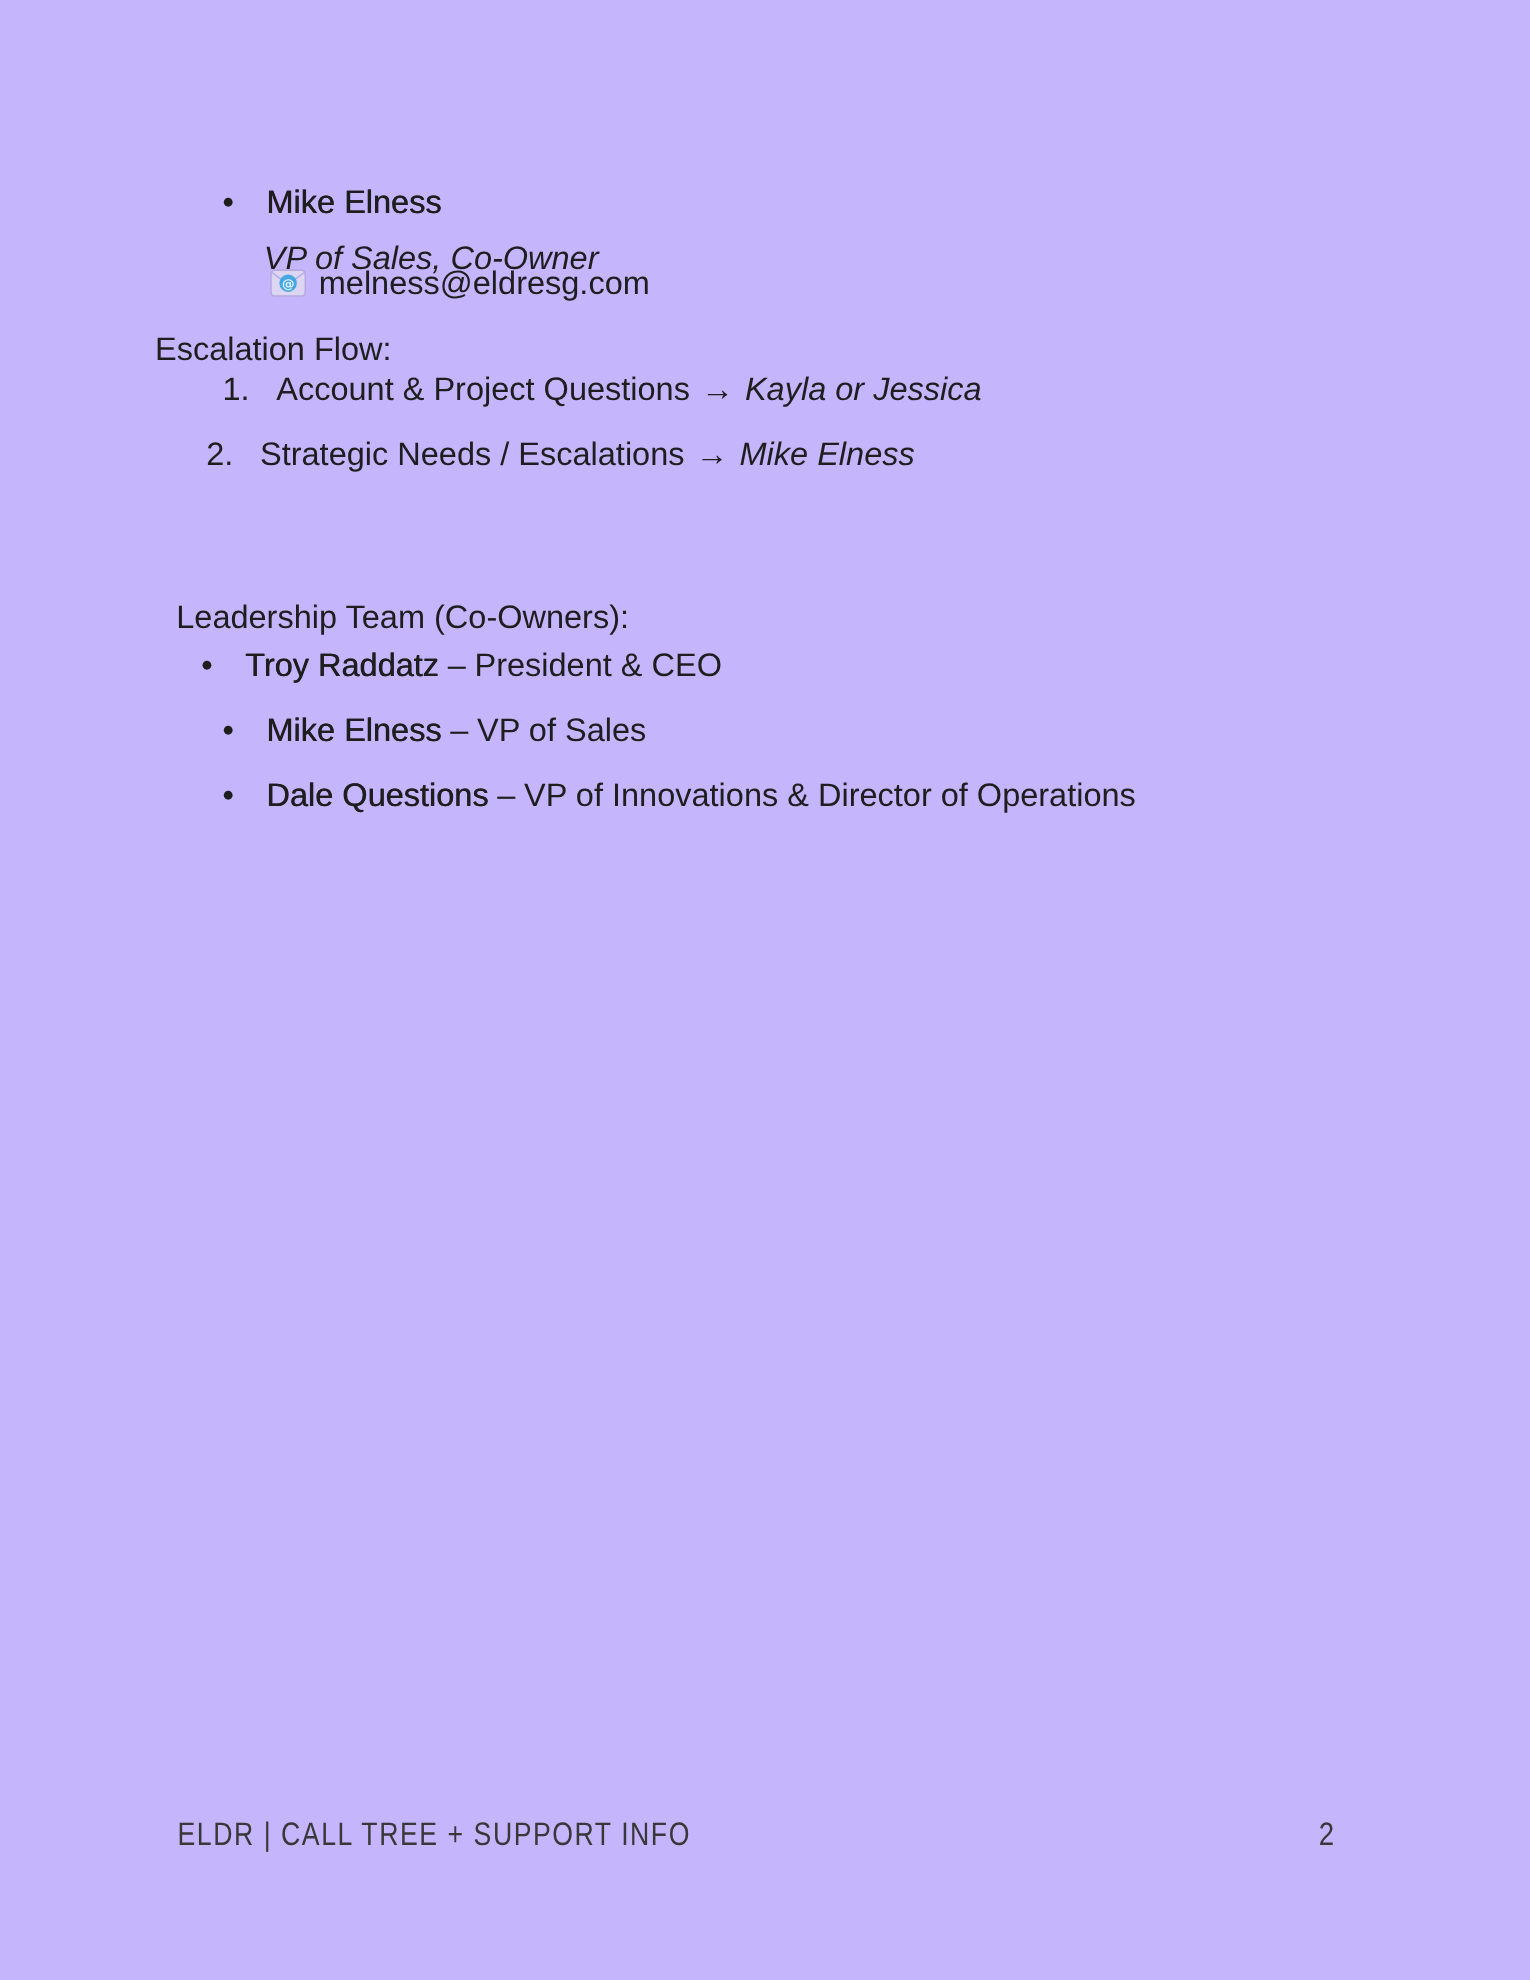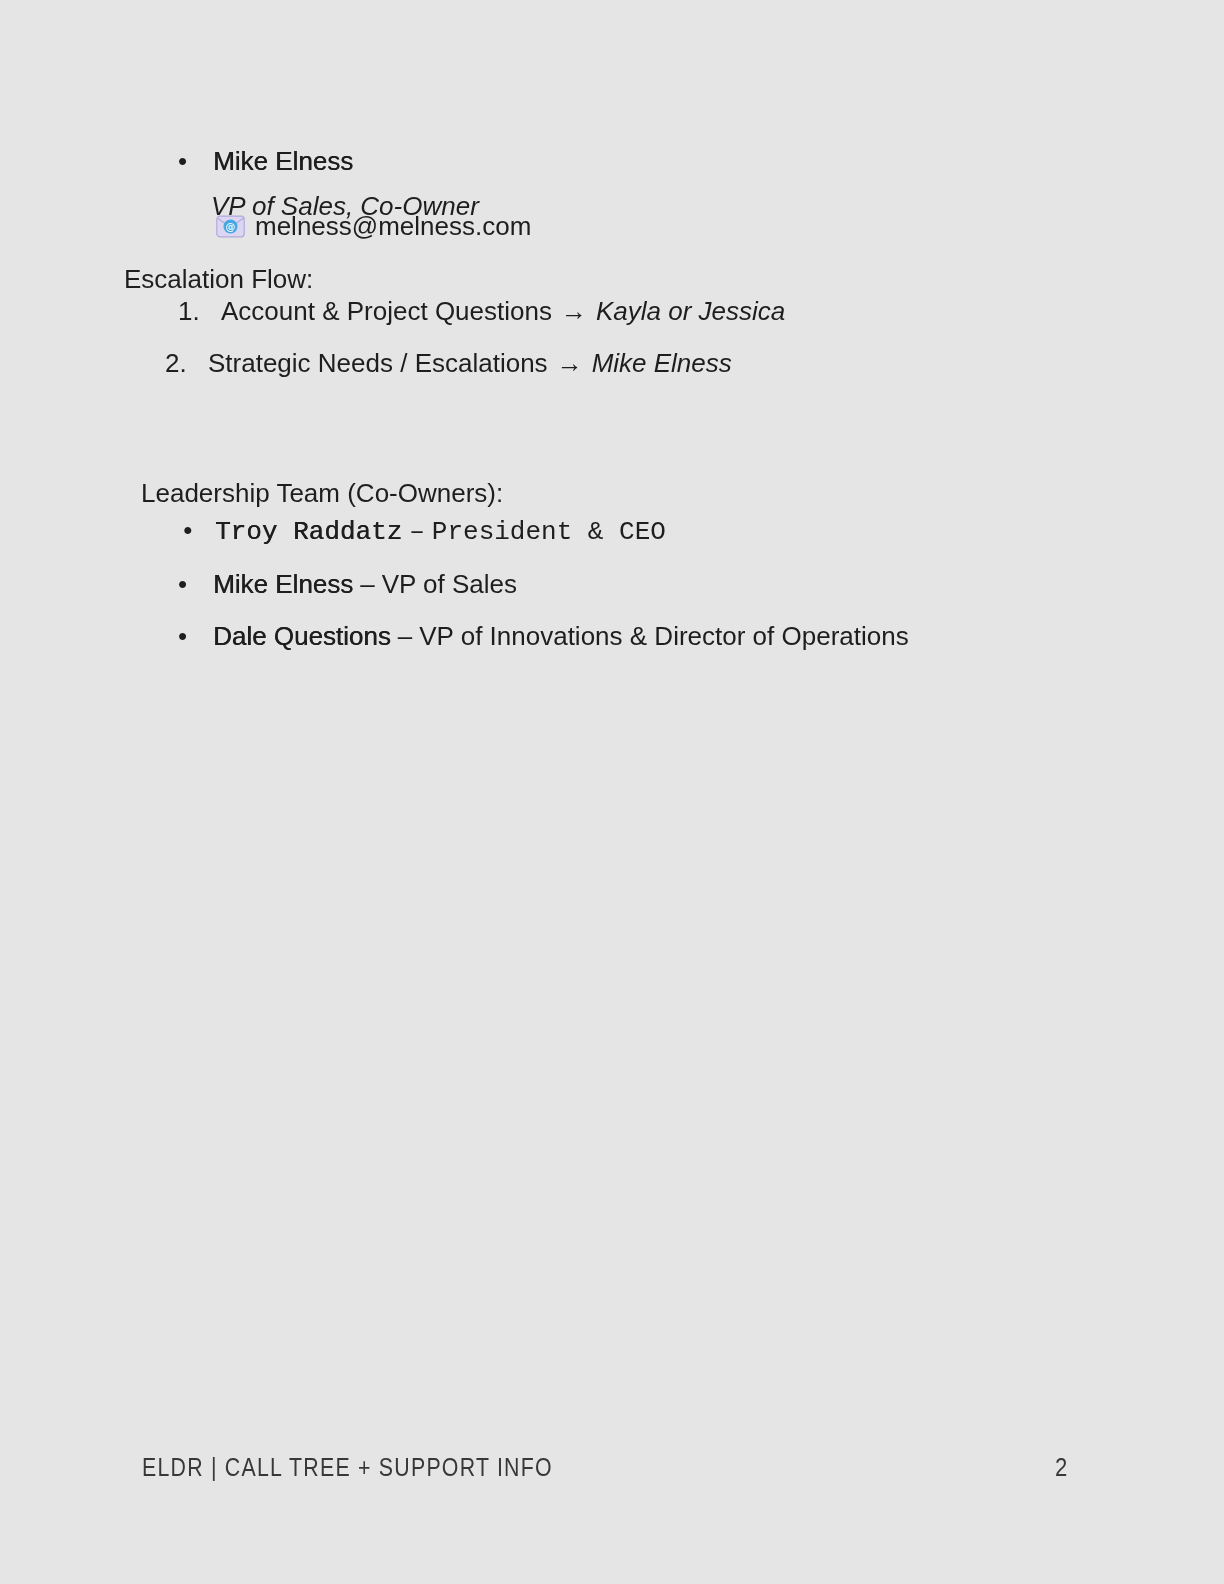--- a/index.html
+++ b/index.html
@@ -1,20 +1,20 @@
 <!DOCTYPE html>
 <html><head>
 <meta charset="utf-8">
 <style>
   html, body { margin: 0; padding: 0; background: #ffffff; }
   .page {
     position: relative;
     width: 1224px;
     height: 1584px;
-    background: #e5e5e5;
+    background: #c4b5fd;
     font-family: "Liberation Sans", "DejaVu Sans", sans-serif;
     font-size: 26px;
     color: #1e1e1e;
     overflow: hidden;
   }
   .abs { position: absolute; white-space: nowrap; line-height: 1.18; }
   .italic { font-style: italic; margin-top: 12px; }
   .bold { font-weight: 400; }
   
   .semi { text-shadow: 0.4px 0 currentColor; }
@@ -49,33 +49,33 @@
 
   <div class="abs italic" style="left:211px; top:179px;">VP of Sales, Co-Owner</div>
 
   <div class="abs email-row" style="left:216px; top:211px;">
     <svg class="email-icon" width="29" height="23" viewBox="0 0 29 23" aria-hidden="true">
       <rect x="0.8" y="1.2" width="27.4" height="20.6" rx="3" fill="#dcd6f2" stroke="#b3a9dc"></rect>
       <path d="M1.5 3 L14.5 12.5 L27.5 3" stroke="#b3a9dc"></path>
       <circle cx="14.5" cy="11.5" r="7" fill="#45a8e4"></circle>
       <text x="14.5" y="15" text-anchor="middle" fill="#e8f4fc">@</text>
     </svg>
-    <span>melness@melness.com</span>
+    <span>melness@eldresg.com</span>
   </div>
 
   <div class="abs" style="left:124px; top:264px;">Escalation Flow:</div>
 
   <div class="abs" style="left:178px; top:296px;"><span class="num">1.</span><span>Account &amp; Project Questions</span><span class="arrow">→</span><span class="italic">Kayla or Jessica</span></div>
 
   <div class="abs" style="left:165px; top:348px;"><span class="num">2.</span><span>Strategic Needs / Escalations</span><span class="arrow">→</span><span class="italic">Mike Elness</span></div>
 
 
   <div class="abs bold" style="left:141px; top:478px;">Leadership Team (Co-Owners):</div>
 
-  <div class="abs" style="left:180px; top:517px;font-family:Liberation Mono, monospace;"><span class="marker">•</span><span class="semi">Troy Raddatz</span><span class="dash">–</span><span>President &amp; CEO</span></div>
+  <div class="abs" style="left:161px; top:517px;"><span class="marker">•</span><span class="semi">Troy Raddatz</span><span class="dash">–</span><span>President &amp; CEO</span></div>
 
   <div class="abs" style="left:178px; top:569px;"><span class="marker">•</span><span class="semi">Mike Elness</span><span class="dash">–</span><span>VP of Sales</span></div>
 
   <div class="abs" style="left:178px; top:621px;"><span class="marker">•</span><span class="semi">Dale Questions</span><span class="dash">–</span><span>VP of Innovations &amp; Director of Operations</span></div>
 
   <div class="abs footer-left" style="left:142px; top:1452px;">ELDR | CALL TREE + SUPPORT INFO</div>
   <div class="abs footer-page" style="left:1055px; top:1452px;">2</div>
 
 </div>
 

